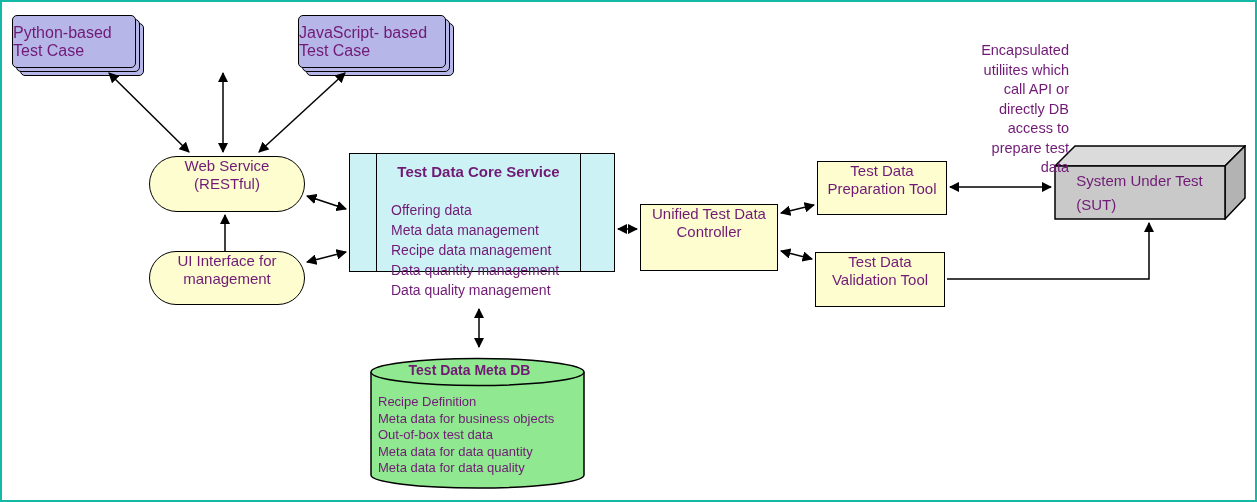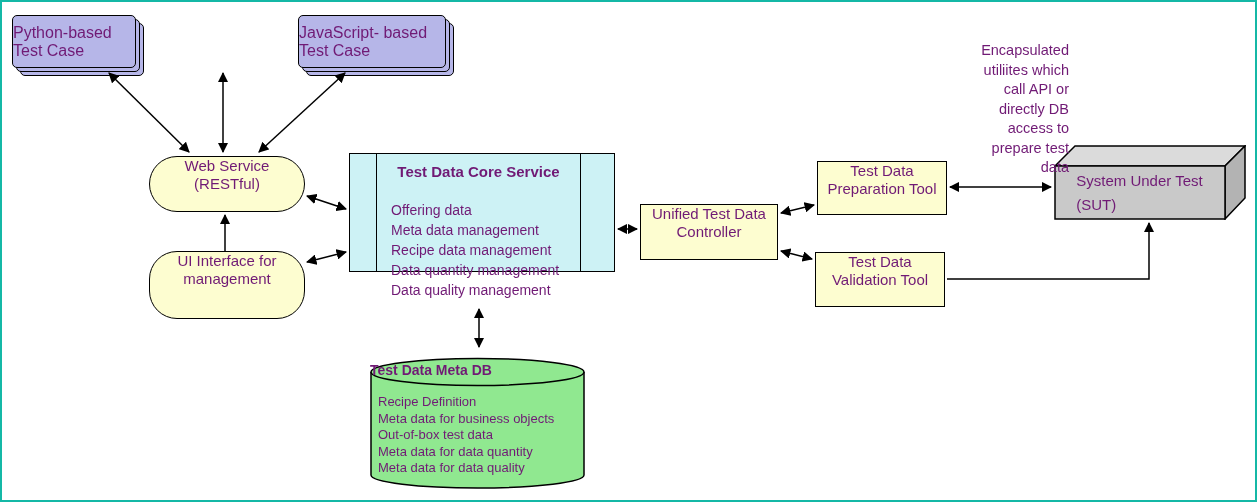--- a/index.html
+++ b/index.html
@@ -31,21 +31,21 @@
   
   .core { position:absolute; box-sizing:border-box; border:1.5px solid #000; background:#cdf2f5; }
   .core .vline { position:absolute; top:0; bottom:0; width:0; border-left:1.5px solid #000; }
   .core .title { position:absolute; left:26px; right:33px; top:9px;
                  text-align:center; font-weight:bold; font-size:15px; }
   .core .items { position:absolute; left:41px; top:46px; font-size:14px; line-height:20px; }
 
   
   .dbwrap { position:absolute; }
   .dbwrap svg { position:absolute; left:0; top:0; }
-  .db-title { position:absolute; left:0; right:16px; top:12px; text-align:left;
+  .db-title { position:absolute; left:0; right:16px; top:12px; text-align:center;
               font-weight:bold; font-size:14px; }
   .db-items { position:absolute; left:8px; top:44px; font-size:13px; line-height:16.5px; }
 
   
   .sutwrap { position:absolute; }
   .sut-label { position:absolute; display:flex; align-items:center; justify-content:center;
                text-align:left; white-space:pre-line; font-size:15px; line-height:24px; }
 
   
   .annotation { position:absolute; text-align:right; white-space:pre-line;
@@ -75,21 +75,21 @@
       <span class="lbl">JavaScript-
 based Test Case</span>
     </div>
   </div>
 
   <div class="node stadium" style="left:147px; top:154px; width:156px; height:56px;">
     <span class="lbl">Web Service
 (RESTful)</span>
   </div>
 
-  <div class="node stadium" style="left:147px; top:249px; width:156px; height:68px;">
+  <div class="node stadium" style="left:147px; top:249px; width:156px; height:54px;">
     <span class="lbl">UI Interface for
 management</span>
   </div>
 
   <div class="core" style="left:347px; top:151px; width:266px; height:119px;">
     <div class="vline" style="left:26px;"></div>
     <div class="vline" style="right:33px;"></div>
     <div class="title">Test Data Core Service</div>
     <div class="items">
       <div>Offering data</div>
@@ -108,21 +108,21 @@
     <div class="db-title">Test Data Meta DB</div>
     <div class="db-items">
       <div>Recipe Definition</div>
       <div>Meta data for business objects</div>
       <div>Out-of-box test data</div>
       <div>Meta data for data quantity</div>
       <div>Meta data for data quality</div>
     </div>
   </div>
 
-  <div class="node proc" style="left:638px; top:202px; width:138px; height:56px;">
+  <div class="node proc" style="left:638px; top:202px; width:138px; height:67px;">
     <span class="lbl">Unified Test Data
 Controller</span>
   </div>
 
   <div class="node proc" style="left:815px; top:159px; width:130px; height:54px;">
     <span class="lbl">Test Data
 Preparation Tool</span>
   </div>
 
   <div class="node proc" style="left:813px; top:250px; width:130px; height:55px;">

